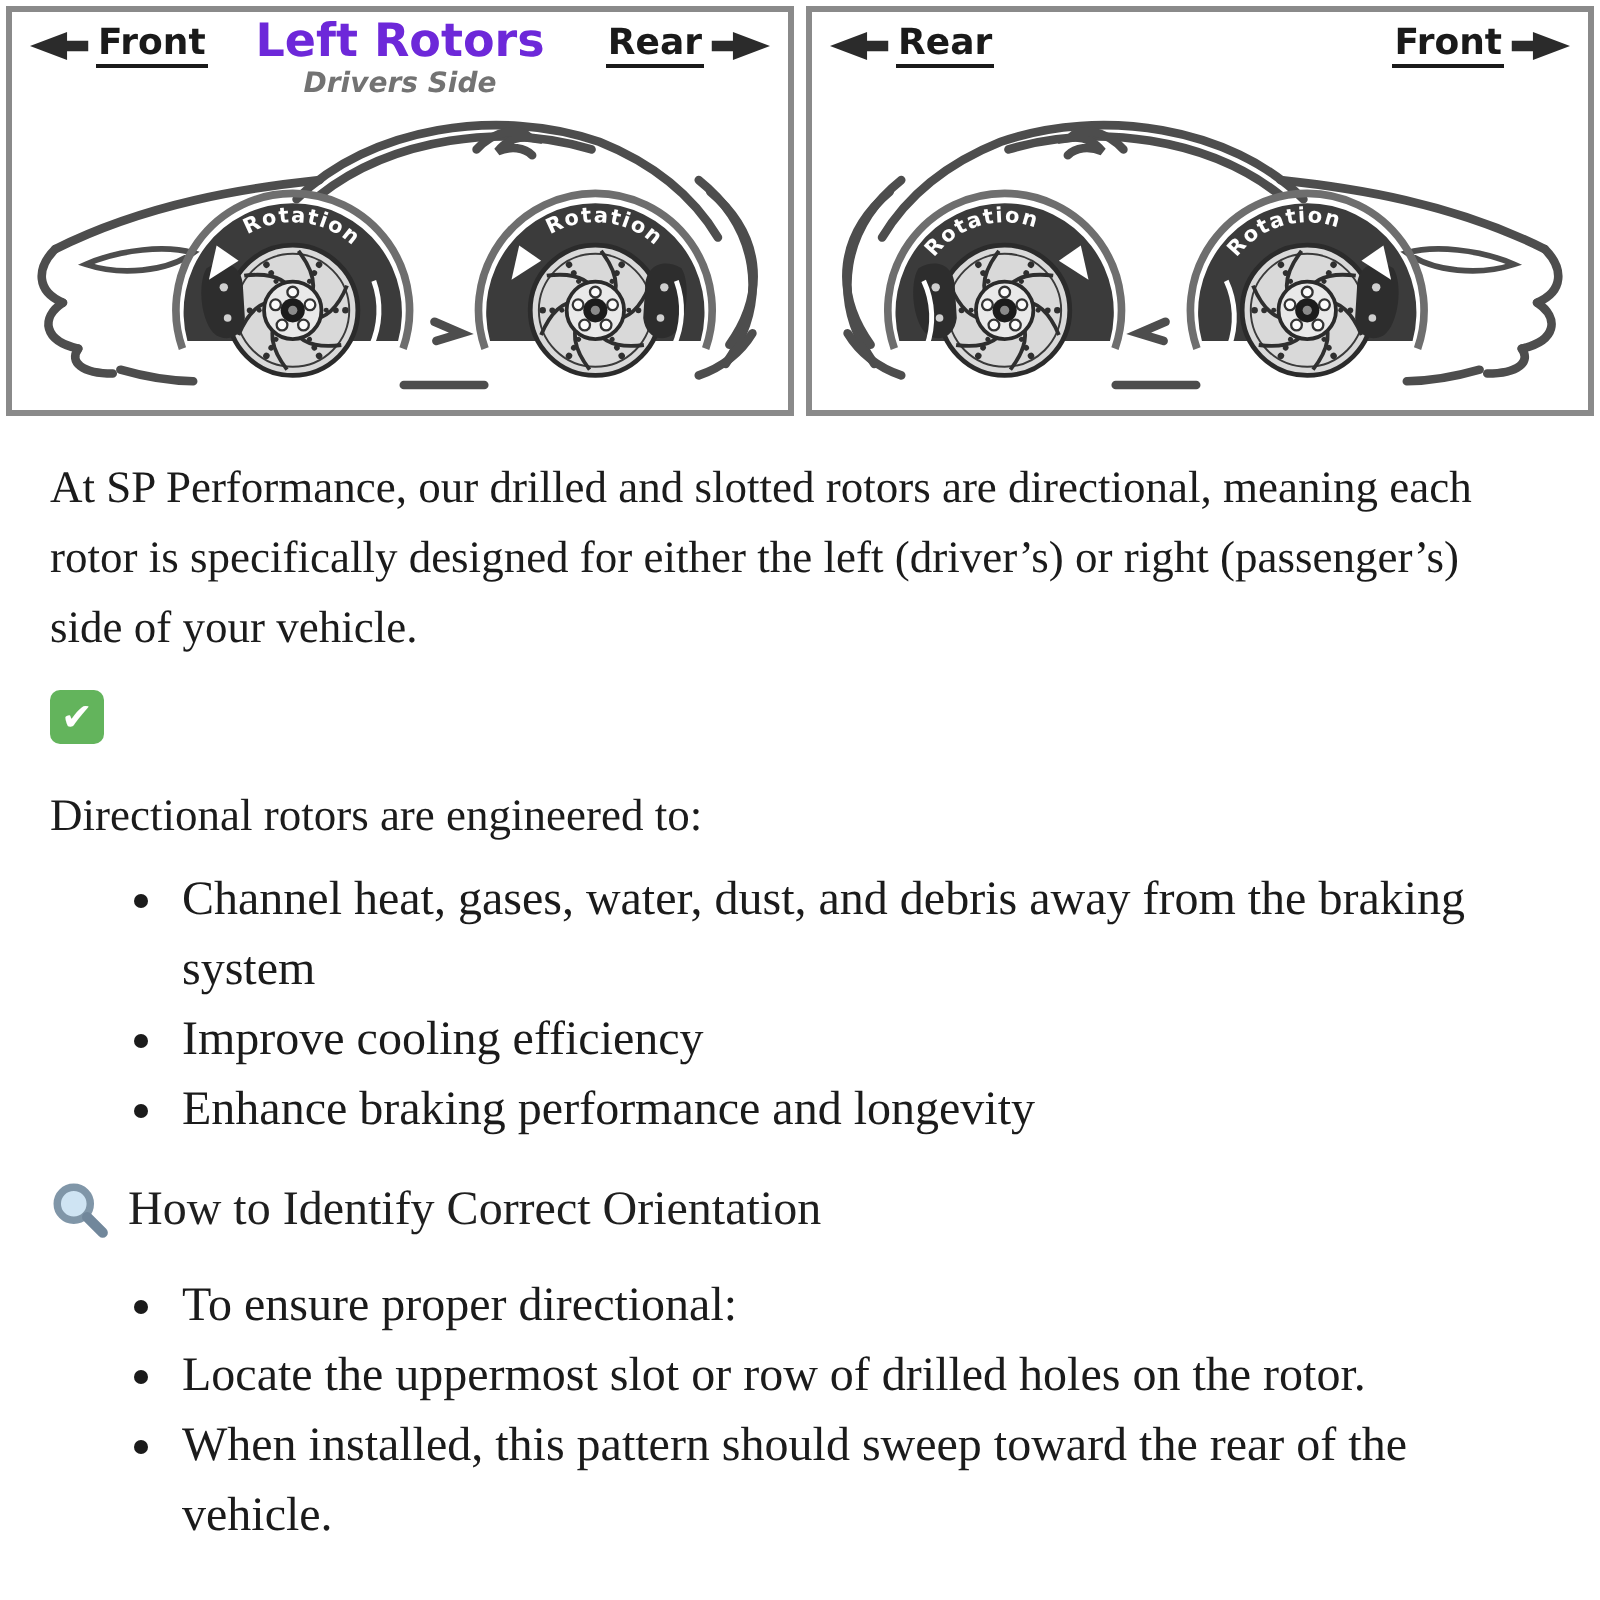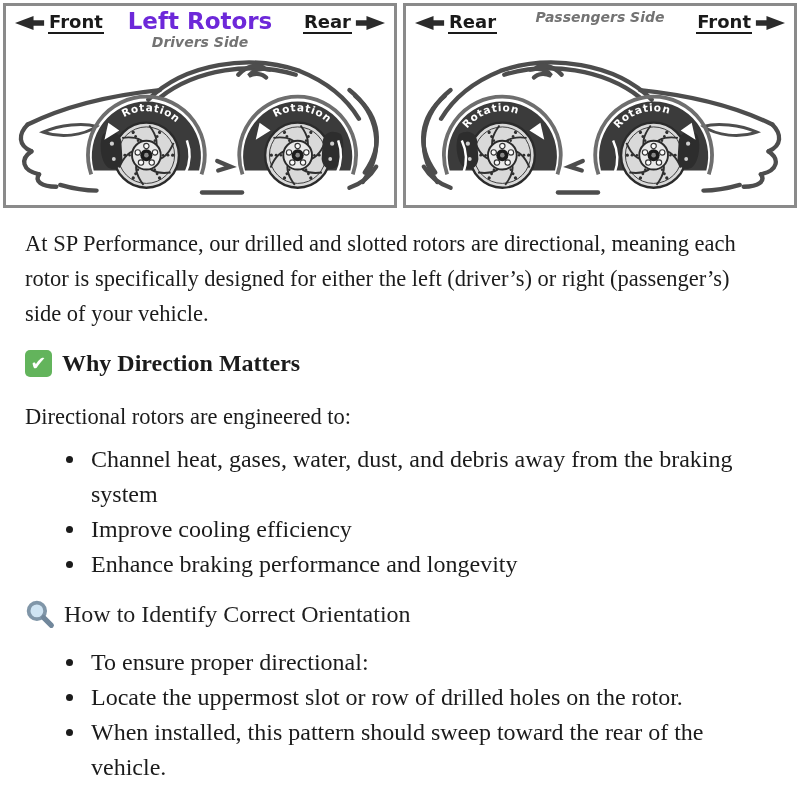--- a/index.html
+++ b/index.html
@@ -176,21 +176,20 @@
   </div>
 
   <div class="panel">
     <div class="dir dir-left">
       <svg width="30" height="16" viewBox="0 0 34 18">
           <use href="#arrowL"></use>
         </svg>
       <span class="dir-text">Rear</span>
     </div>
     <div class="titles">
-      <div class="panel-subtitle">Passengers Side</div>
     </div>
     <div class="dir dir-right">
       <span class="dir-text">Front</span>
       <svg width="30" height="16" viewBox="0 0 34 18">
           <use href="#arrowR"></use>
         </svg>
     </div>
     <svg class="car-svg" viewBox="0 0 392 165" preserveAspectRatio="xMidYMax meet">
       <defs>
           <path id="taR" d="M -43.2,-15.7 A 46 46 0 0 1 26.4,-37.7" fill="none"></path>
@@ -215,21 +214,20 @@
     </svg>
   </div>
 </div>
 
 <div class="content">
 
   <p class="intro">At SP Performance, our drilled and slotted rotors are directional, meaning each rotor is specifically designed for either the left (driver’s) or right (passenger’s) side of your vehicle.</p>
 
   <div class="sec-heading">
     <span class="check-icon">✔</span>
-    <span>Why Direction Matters</span>
   </div>
 
   <p class="lead">Directional rotors are engineered to:</p>
 
   <ul class="blist">
     <li>Channel heat, gases, water, dust, and debris away from the braking system</li>
     <li>Improve cooling efficiency</li>
     <li>Enhance braking performance and longevity</li>
   </ul>
 

